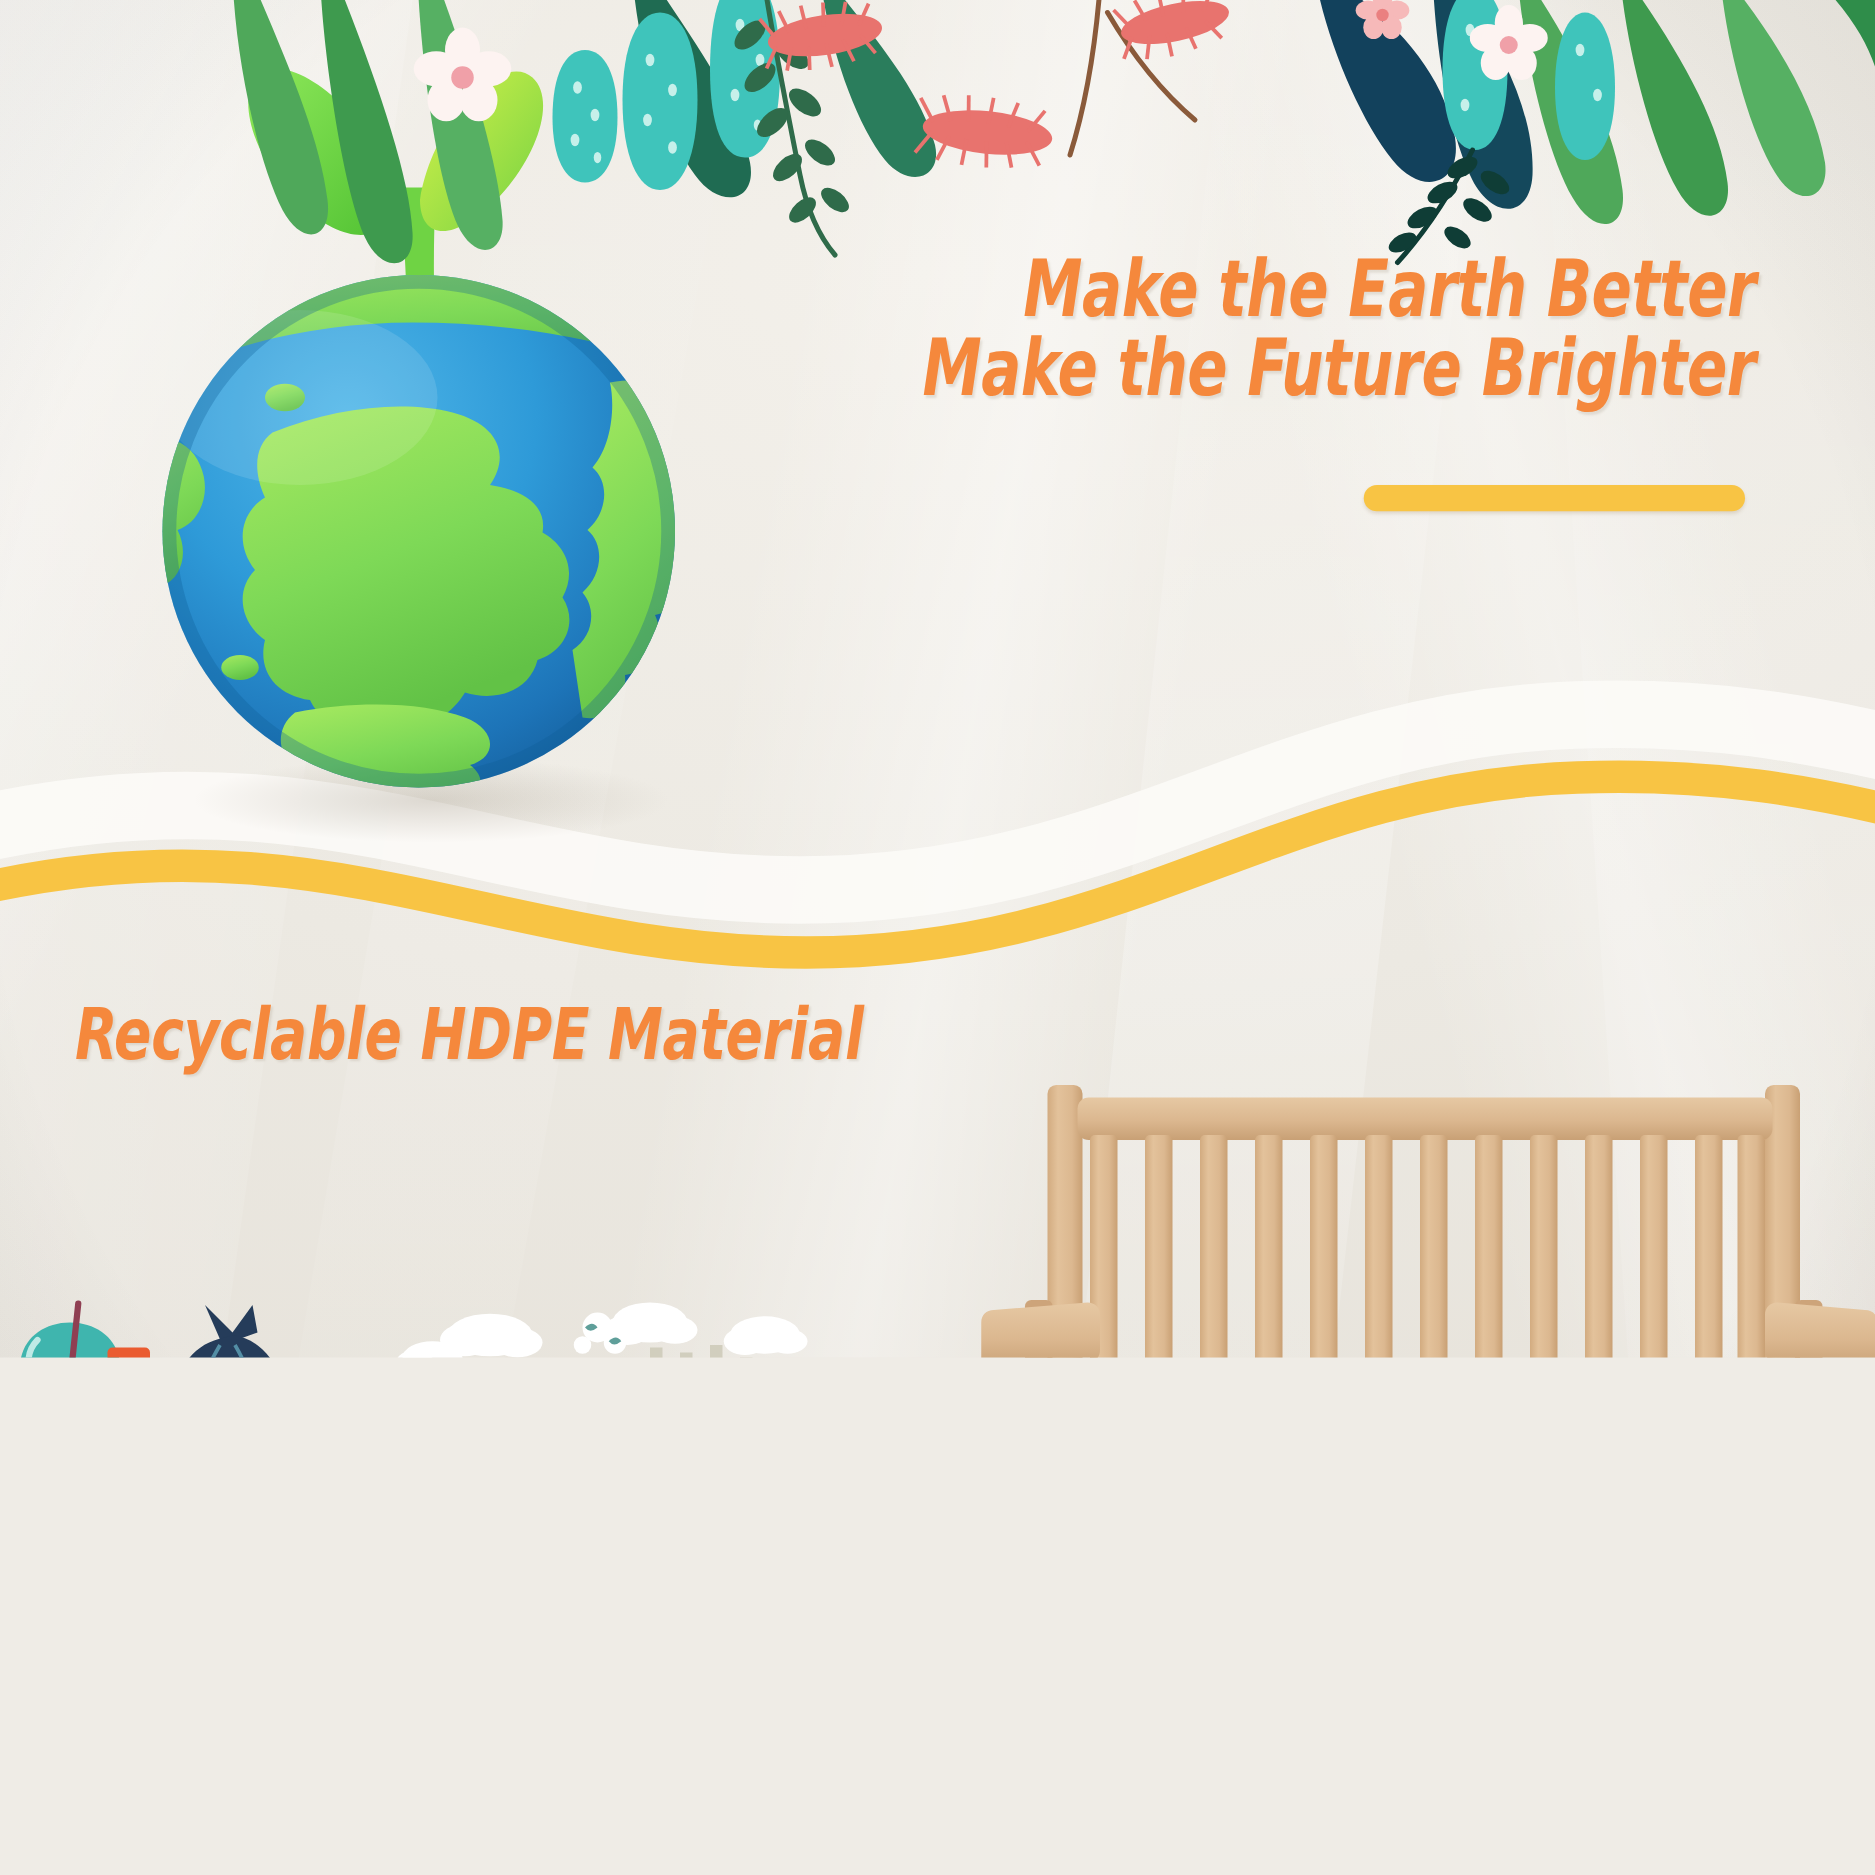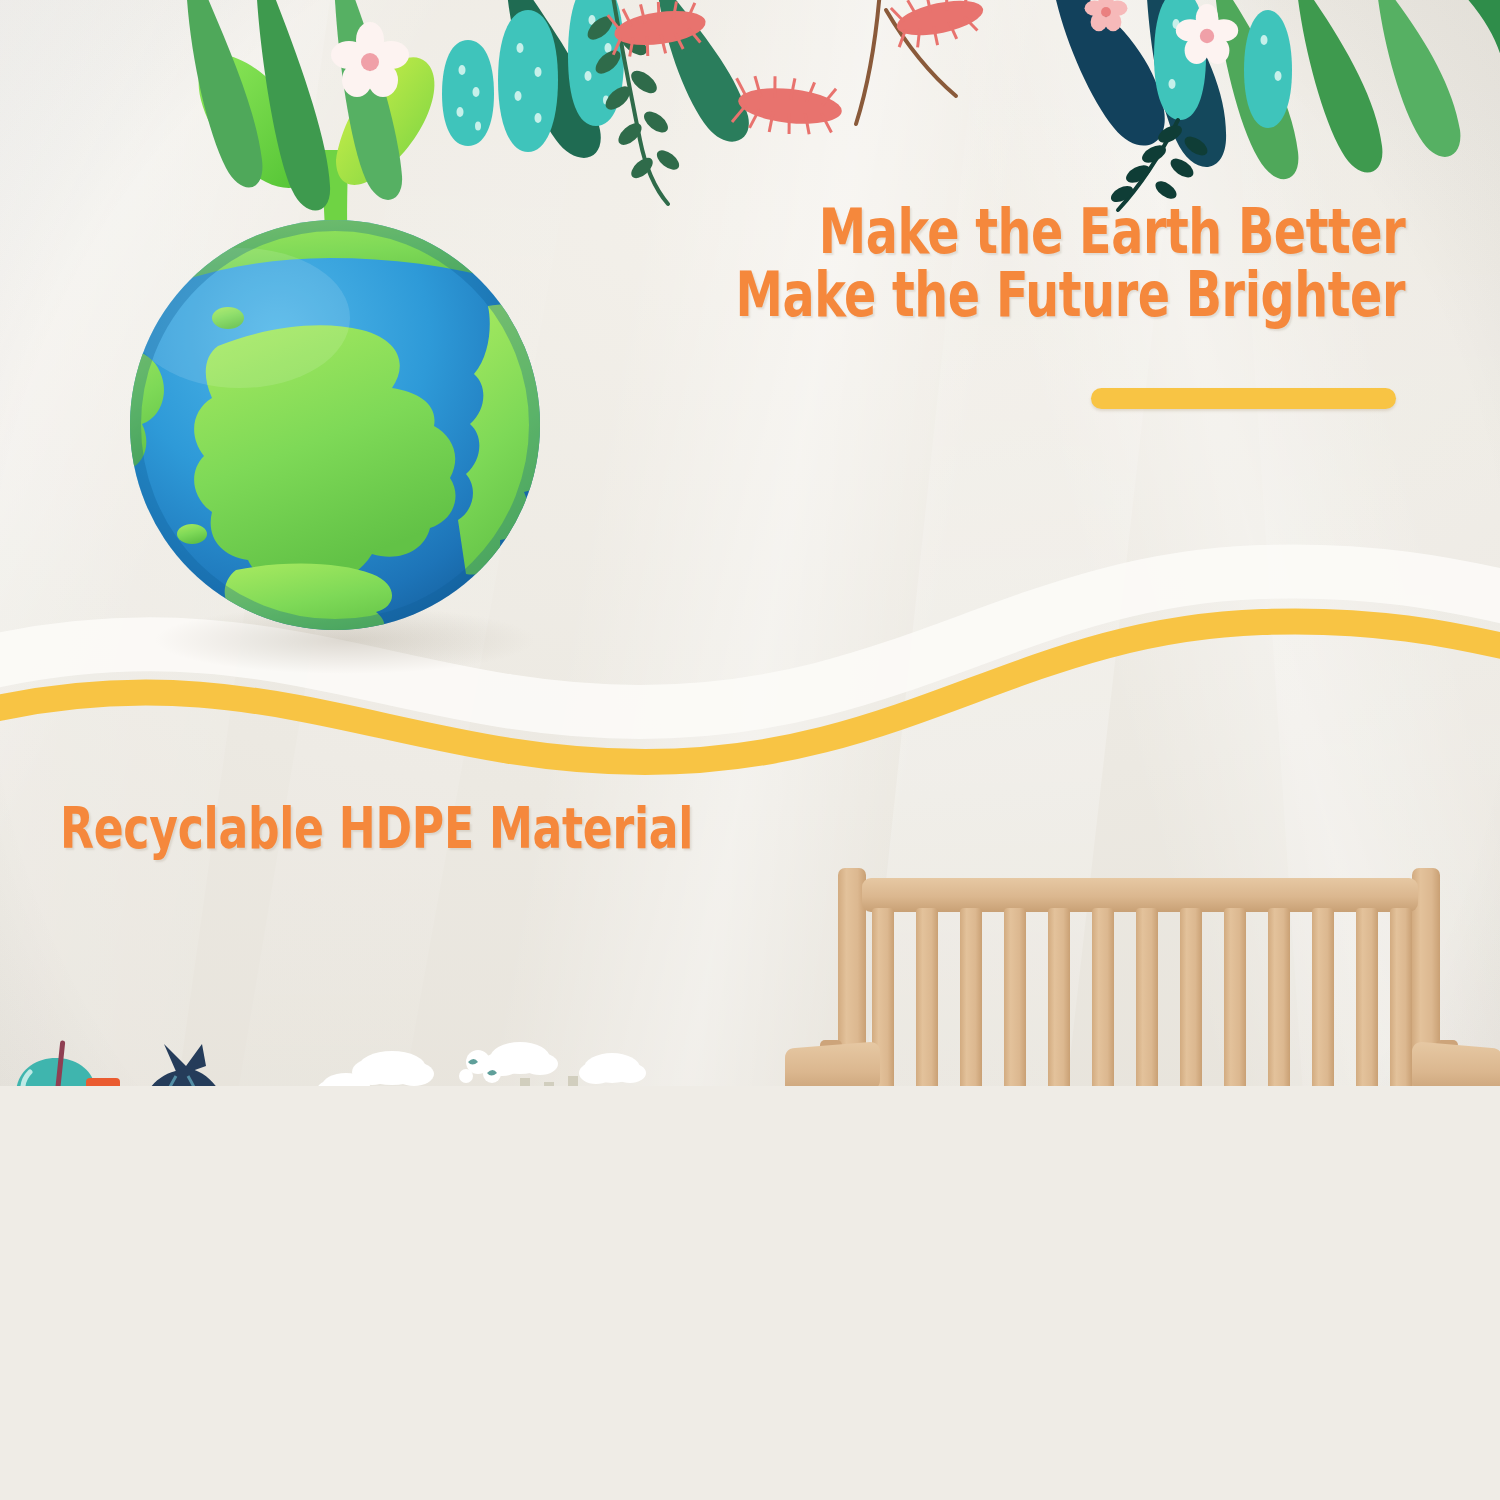--- a/index.html
+++ b/index.html
@@ -12,20 +12,21 @@
 
   #stage {
     position:absolute; inset:0;
     width:1500px; height:1086px;
     overflow:hidden;
     background:
       linear-gradient(118deg, rgba(255,255,255,0.55) 0%, rgba(255,255,255,0) 22%),
       linear-gradient(100deg, rgba(255,255,255,0) 40%, rgba(255,255,255,0.40) 52%, rgba(255,255,255,0) 62%),
       linear-gradient(75deg,  rgba(255,255,255,0) 68%, rgba(255,255,255,0.33) 78%, rgba(255,255,255,0) 88%),
       radial-gradient(120% 90% at 50% 20%, #f3f0ea 0%, #ece9e2 60%, #e7e3db 100%);
+    font-style: italic;
   }
 
   
   .headline {
     position:absolute;
     color:#f5883c;
     font-weight:bold;
     font-family:"Liberation Sans Narrow","DejaVu Sans Condensed","Liberation Sans",sans-serif;
     font-stretch:condensed;
     letter-spacing:-0.5px;

